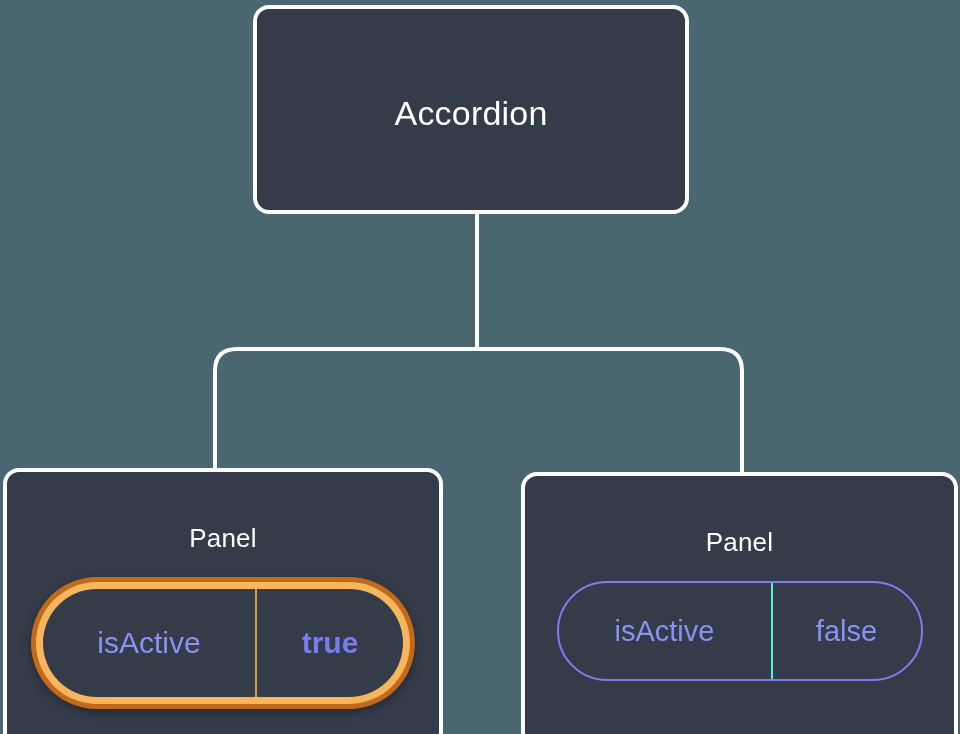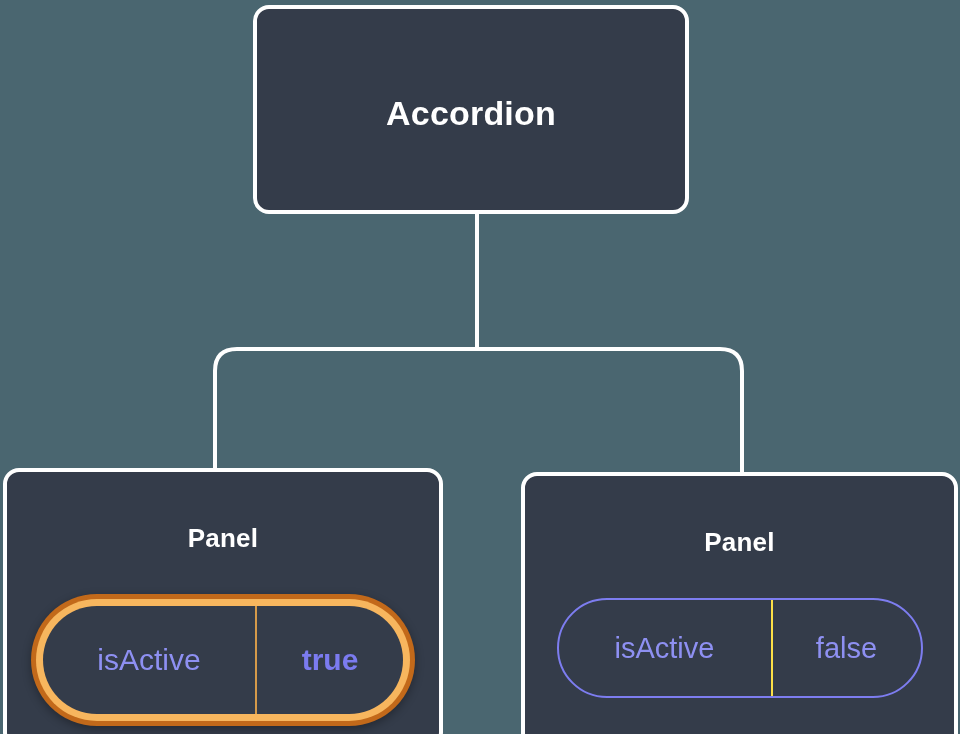--- a/index.html
+++ b/index.html
@@ -37,21 +37,21 @@
     position: absolute;
     background: #343c4a;
     border: 4px solid #ffffff;
     border-radius: 16px;
     box-sizing: border-box;
   }
 
   .node-title {
     color: #ffffff;
     text-align: center;
-    font-weight: 700;
+    font-weight: 400;
     letter-spacing: 0.2px;
   }
 
   #node-accordion {
     left: 253px;
     top: 5px;
     width: 436px;
     height: 209px;
   }
   #node-accordion .node-title {
@@ -83,21 +83,21 @@
     top: 48px;
     font-size: 26px;
     line-height: 36px;
   }
 
   
   .pill-wrap {
     position: absolute;
     left: 0;
     right: 0;
-    top: 122px;
+    top: 105px;
     display: flex;
     justify-content: center;
   }
 
   .pill {
     display: flex;
     align-items: stretch;
     box-sizing: border-box;
     border-radius: 999px;
     background: #343c4a;
@@ -113,21 +113,21 @@
     align-items: center;
     justify-content: center;
     font-size: 29px;
     color: #8e90f2;
     box-sizing: border-box;
   }
   .pill-plain .pill-key   { width: 212px; padding: 0 14px; }
   .pill-plain .pill-value {
     width: 150px;
     padding: 0 14px;
-    border-left: 2px solid #fde047;
+    border-left: 2px solid #5eead4;
   }
 
   
   .pill-highlight-outer {
     position: relative;
     border-radius: 999px;
     background: #c2691a;
     padding: 5px;
     box-shadow: 0 3px 10px rgba(0,0,0,0.32);
   }

